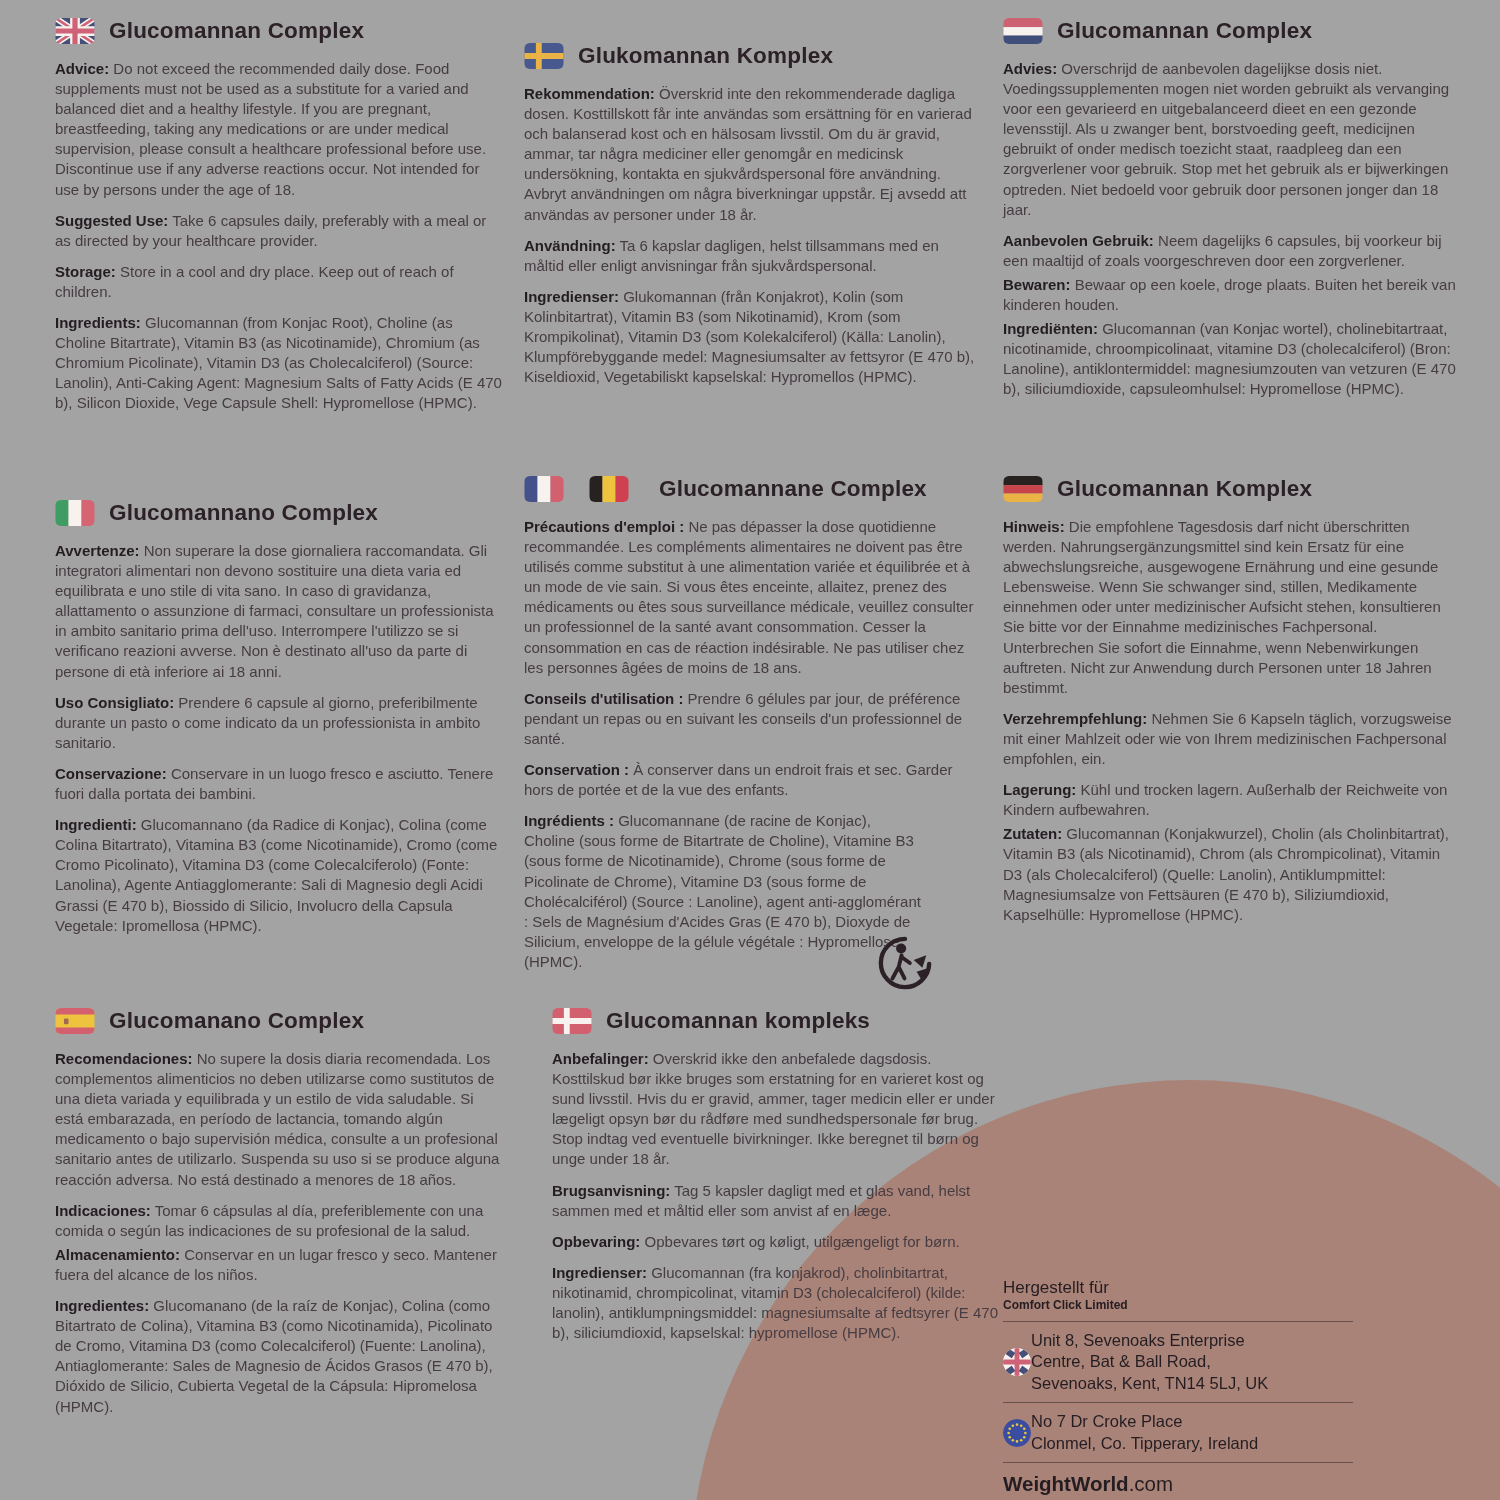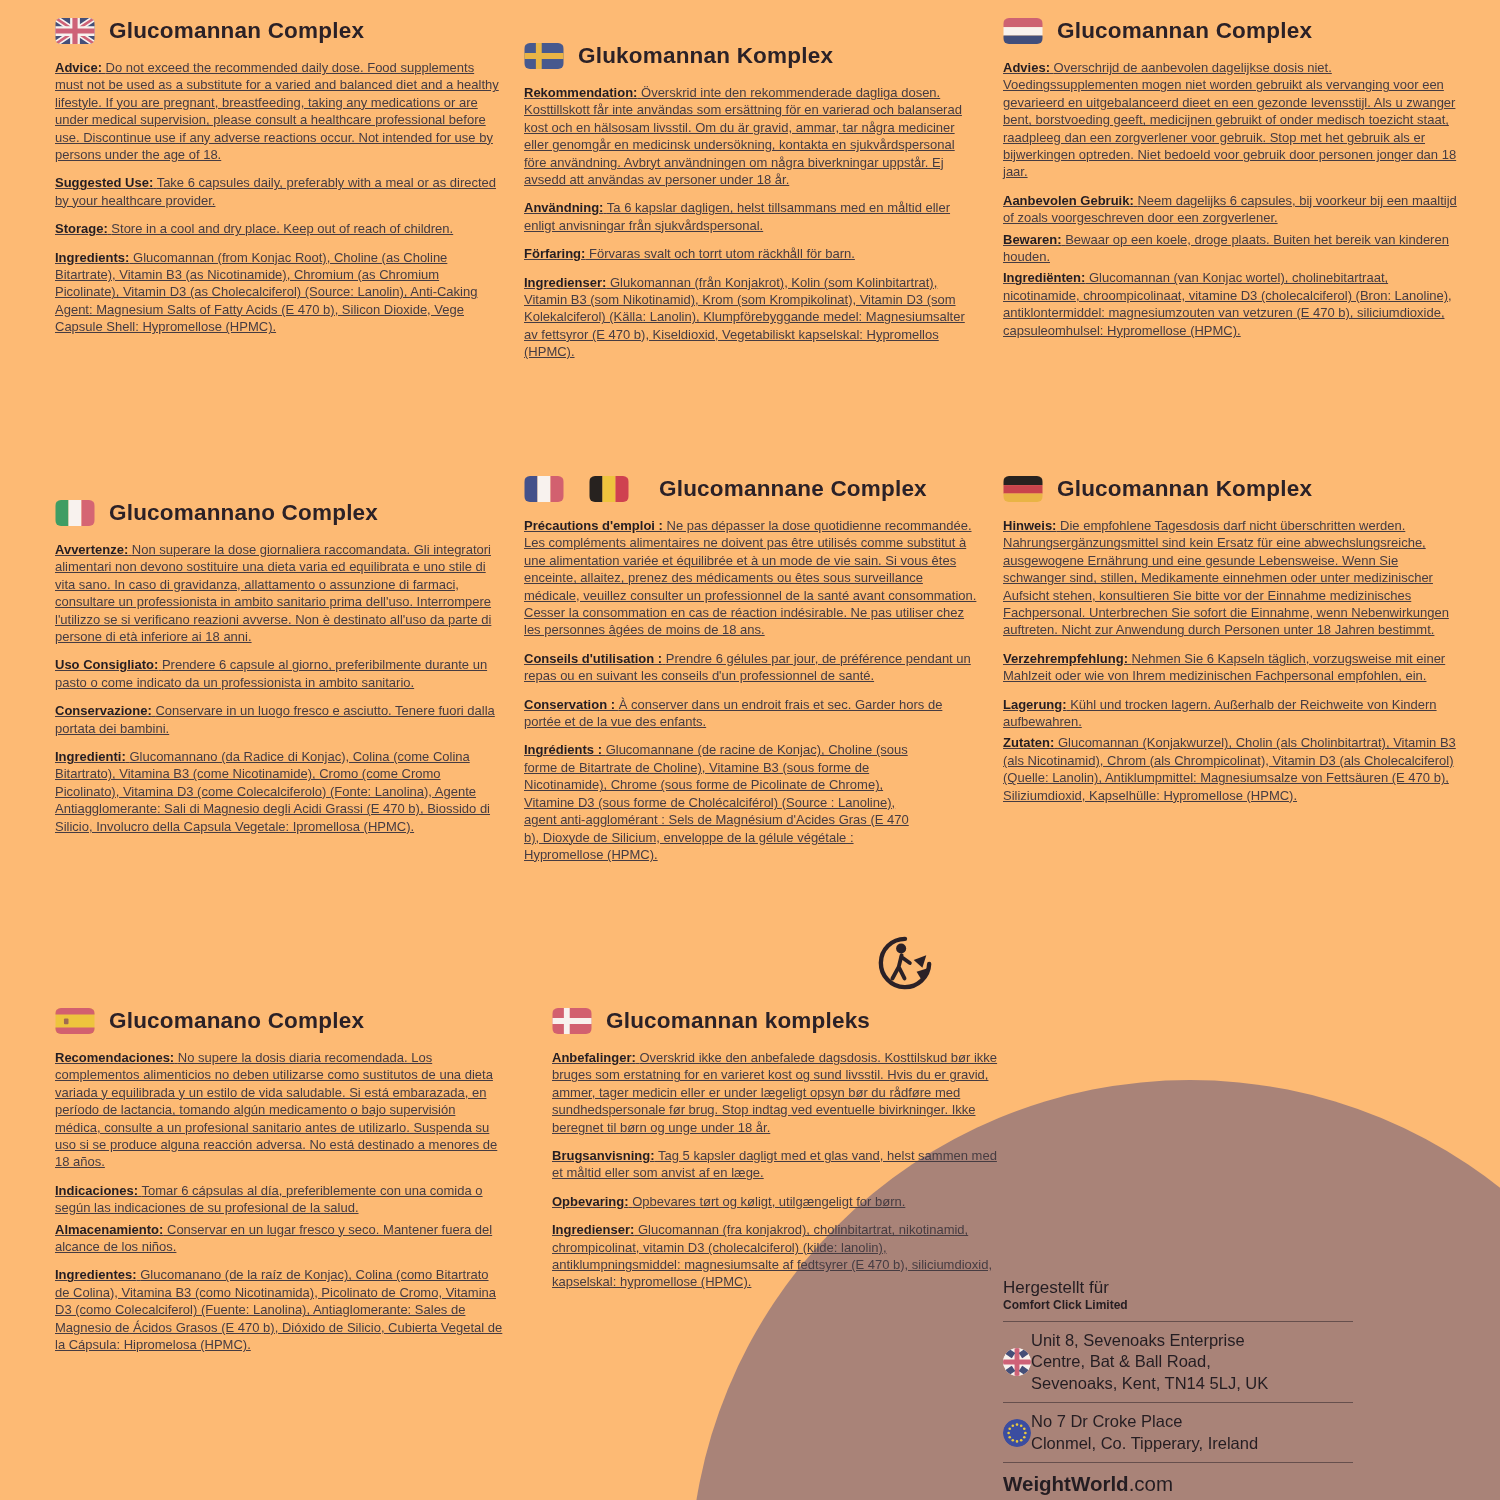--- a/index.html
+++ b/index.html
@@ -1,25 +1,25 @@
 <!DOCTYPE html>
 <html><head>
 <meta charset="utf-8">
 <style>
   html,body{margin:0;padding:0;background:#fce1d5;}
-  .canvas{position:relative;width:1500px;height:1500px;background:#fdba74;overflow:hidden;
+  .canvas{position:relative;width:1500px;height:1500px;background:#a3a3a3;overflow:hidden;
           font-family:"Liberation Sans",sans-serif;color:#463c42;}
   .bg-circle{position:absolute;left:690px;top:1080px;width:1000px;height:1000px;
              border-radius:50%;background:#a98378;}
   .sec{position:absolute;z-index:2;}
   .sec-head{display:flex;align-items:center;gap:14px;margin-bottom:15px;}
   .flag{width:40px;height:26px;border-radius:6px;overflow:hidden;flex:0 0 auto;}
   .flag svg{display:block;width:100%;height:100%;}
   .sec-title{font-size:22.5px;font-weight:bold;color:#2b2127;margin:0;letter-spacing:.2px;}
-  .para{font-size:13px;line-height:1.34;margin:0 0 11px 0;text-decoration:underline;}
+  .para{font-size:15px;line-height:1.34;margin:0 0 11px 0;}
   .para b{color:#241d22;}
   .triman{position:absolute;left:352px;top:458px;width:58px;height:58px;}
   .mfr{position:absolute;left:1003px;top:1277px;width:350px;color:#241d22;z-index:3;}
   .mfr-made{font-size:17px;line-height:1.25;}
   .mfr-company{font-size:12px;font-weight:bold;line-height:1.3;}
   .mfr-divider{border:0;border-top:1.5px solid rgba(47,36,42,.55);margin:7px 0;}
   .addr-row{display:flex;align-items:center;padding:1px 0;}
   .roundel{width:28px;height:28px;border-radius:50%;overflow:hidden;flex:0 0 auto;}
   .roundel svg{display:block;width:100%;height:100%;}
   .addr{font-size:16.5px;line-height:1.3;white-space:pre-line;}
@@ -56,21 +56,20 @@
       <span class="flag">
         <svg viewBox="0 0 60 40">
             <rect width="60" height="40" fill="#47598e"></rect>
             <path d="M22 0 V40 M0 20 H60" stroke="#e9b445" stroke-width="9"></path>
           </svg>
       </span>
       <h2 class="sec-title">Glukomannan Komplex</h2>
     </div>
     <p class="para"><b>Rekommendation:</b> <span>Överskrid inte den rekommenderade dagliga dosen. Kosttillskott får inte användas som ersättning för en varierad och balanserad kost och en hälsosam livsstil. Om du är gravid, ammar, tar några mediciner eller genomgår en medicinsk undersökning, kontakta en sjukvårdspersonal före användning. Avbryt användningen om några biverkningar uppstår. Ej avsedd att användas av personer under 18 år.</span></p>
     <p class="para"><b>Användning:</b> <span>Ta 6 kapslar dagligen, helst tillsammans med en måltid eller enligt anvisningar från sjukvårdspersonal.</span></p>
-    <p class="para"><b>Förfaring:</b> <span>Förvaras svalt och torrt utom räckhåll för barn.</span></p>
     <p class="para"><b>Ingredienser:</b> <span>Glukomannan (från Konjakrot), Kolin (som Kolinbitartrat), Vitamin B3 (som Nikotinamid), Krom (som Krompikolinat), Vitamin D3 (som Kolekalciferol) (Källa: Lanolin), Klumpförebyggande medel: Magnesiumsalter av fettsyror (E 470 b), Kiseldioxid, Vegetabiliskt kapselskal: Hypromellos (HPMC).</span></p>
   </section>
 
   <section class="sec" style="left:1003px;top:18px;width:456px;">
     <div class="sec-head">
       <span class="flag">
         <svg viewBox="0 0 60 40">
             <rect width="60" height="14" fill="#cd6272"></rect>
             <rect y="14" width="60" height="13" fill="#f8f2ee"></rect>
             <rect y="27" width="60" height="13" fill="#414e7b"></rect>

